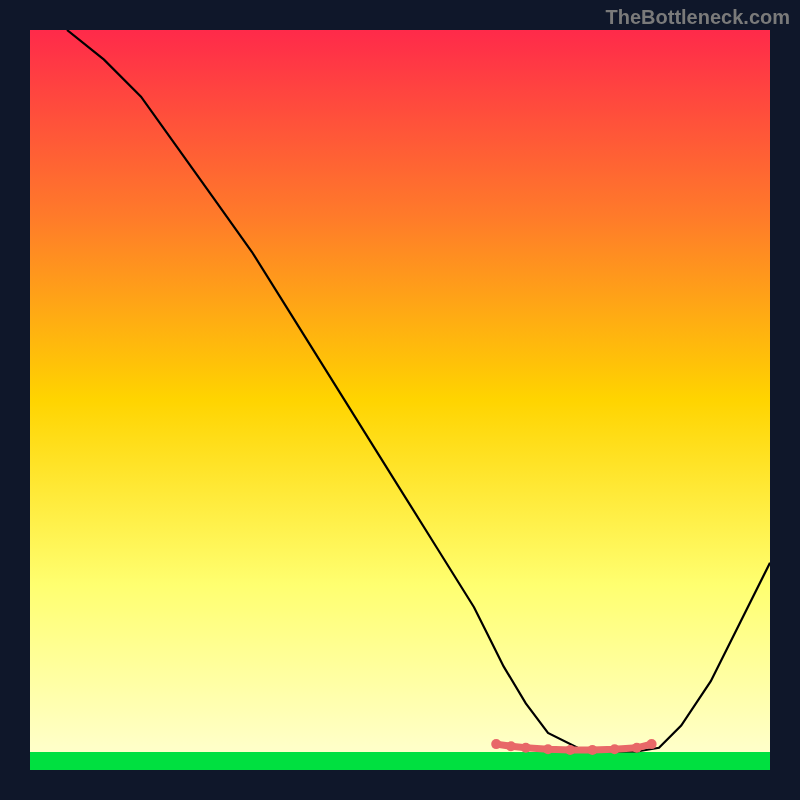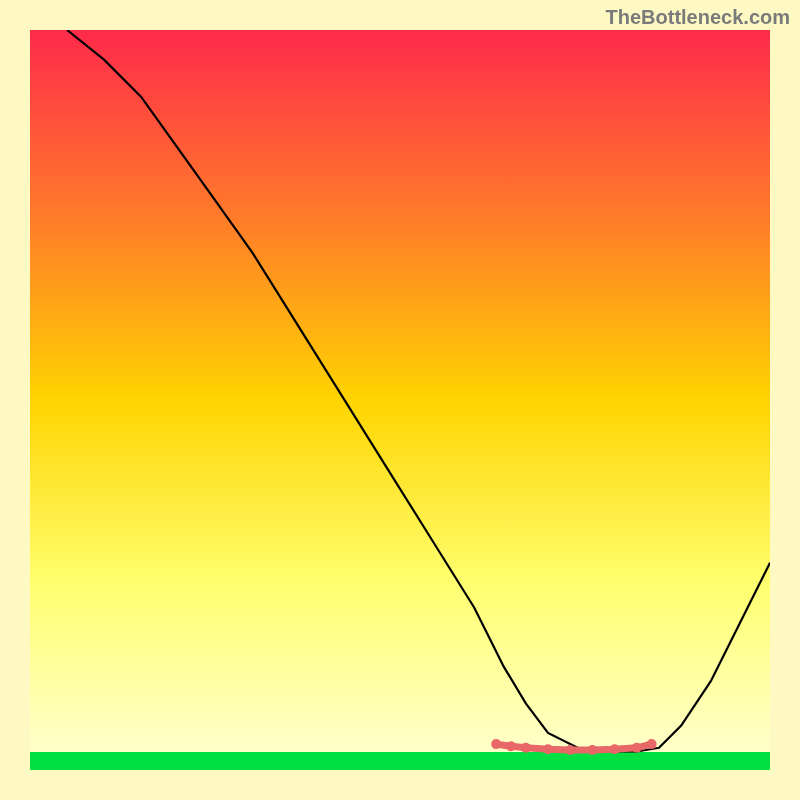--- a/index.html
+++ b/index.html
@@ -1,18 +1,18 @@
 <!DOCTYPE html>
 <html><head>
 <meta charset="utf-8">
 <style>
   * { margin: 0; padding: 0; box-sizing: border-box; }
   body { width: 800px; height: 800px; background: #000; position: relative; font-family: Arial, sans-serif; }
   .watermark { position: absolute; top: 6px; right: 10px; color: #7a7a7a; font-size: 20px; font-weight: bold; z-index: 10; }
-  .outer { width: 800px; height: 800px; background: #fef9c3; padding: 30px; }
+  .outer { width: 800px; height: 800px; background: #0f172a; padding: 30px; }
   .plot { width: 740px; height: 740px; position: relative; overflow: hidden; }
   .gradient { position: absolute; inset: 0; }
   .green-strip { position: absolute; left: 0; right: 0; bottom: 0; height: 18px; background: #00e040; }
   svg.curve { position: absolute; inset: 0; }
 </style>
 </head>
 <body>
 
 <div class="outer">
   <div class="watermark">TheBottleneck.com</div>

